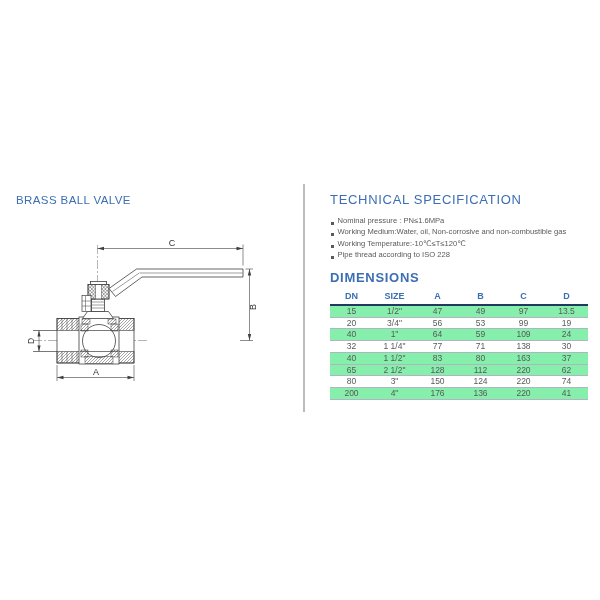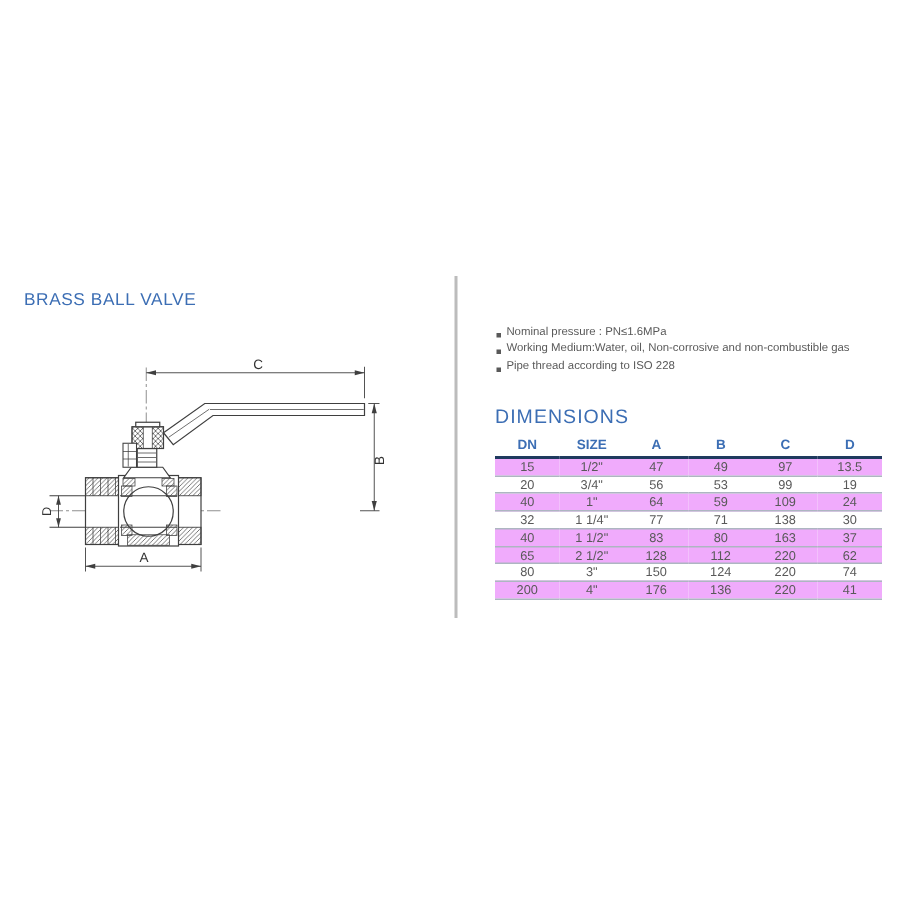--- a/index.html
+++ b/index.html
@@ -13,42 +13,42 @@
     font-size:11.5px; font-weight:400; letter-spacing:0.4px; color:#3c6eb4;
   }
   .divider {
     position:absolute; left:303px; top:184px; width:2px; height:228px; background:#bcbcbc;
   }
   .section-title {
     position:absolute; left:330px;
     font-size:13px; font-weight:400; letter-spacing:0.7px; color:#3c6eb4;
   }
   #tech-title { top:192px; }
-  #dim-title  { top:270px; }
+  #dim-title  { top:270px;font-weight:bold; }
   .spec-list { position:absolute; left:330px; top:213px; width:266px; list-style:none; }
   .spec-list li {
     display:flex; align-items:flex-end; height:11.5px;
     font-size:7.6px; color:#595959; white-space:nowrap;
   }
   .bullet-sq {
     flex:0 0 auto; width:2.6px; height:2.6px; background:#595959; margin:3.2px 4px 0 1px;
   }
   table.dims {
     position:absolute; left:330px; top:291px; width:258px;
     border-collapse:collapse; table-layout:fixed;
   }
   table.dims th {
     font-size:9px; font-weight:700; color:#3c6eb4; text-align:center;
     padding:0 0 3px 0; border-bottom:2px solid #1f3a5f;
   }
   table.dims td {
     font-size:8.5px; color:#595959; text-align:center; height:10.7px;
     padding:0; border-bottom:1px solid #adb6c1; line-height:10.7px;
   }
-  table.dims tr.alt td { background:#f0abfc; }
+  table.dims tr.alt td { background:#86efac; }
   svg.drawing { position:absolute; left:0; top:228px; width:310px; height:172px; }
   svg.drawing text { font-family:"Liberation Sans","DejaVu Sans",sans-serif; fill:#333; }
 </style>
 </head>
 <body>
 
 <div class="page">
 
   <h1 class="product-title">BRASS BALL VALVE</h1>
 
@@ -162,29 +162,34 @@
       <line x1="134" y1="365" x2="134" y2="381"></line>
       <line x1="57" y1="377.5" x2="134" y2="377.5"></line>
       <polygon points="57,377.5 63.5,375.8 63.5,379.2" fill="#3f3f3f" stroke="none"></polygon>
       <polygon points="134,377.5 127.5,375.8 127.5,379.2" fill="#3f3f3f" stroke="none"></polygon>
       <text x="96" y="374.5" text-anchor="middle" font-size="9" stroke="none">A</text>
     </g>
   </svg>
 
   <div class="divider"></div>
 
+  <h2 class="section-title" id="tech-title">TECHNICAL SPECIFICATION</h2>
 
   <ul class="spec-list">
     <li>
       <span class="bullet-sq"></span>
       <span>Nominal pressure : PN≤1.6MPa</span>
     </li>
     <li>
       <span class="bullet-sq"></span>
       <span>Working Medium:Water,  oil,  Non-corrosive and non-combustible gas</span>
+    </li>
+    <li>
+      <span class="bullet-sq"></span>
+      <span>Working Temperature:-10℃≤T≤120℃</span>
     </li>
     <li>
       <span class="bullet-sq"></span>
       <span>Pipe thread according to ISO 228</span>
     </li>
   </ul>
 
   <h2 class="section-title" id="dim-title">DIMENSIONS</h2>
 
   <table class="dims">

